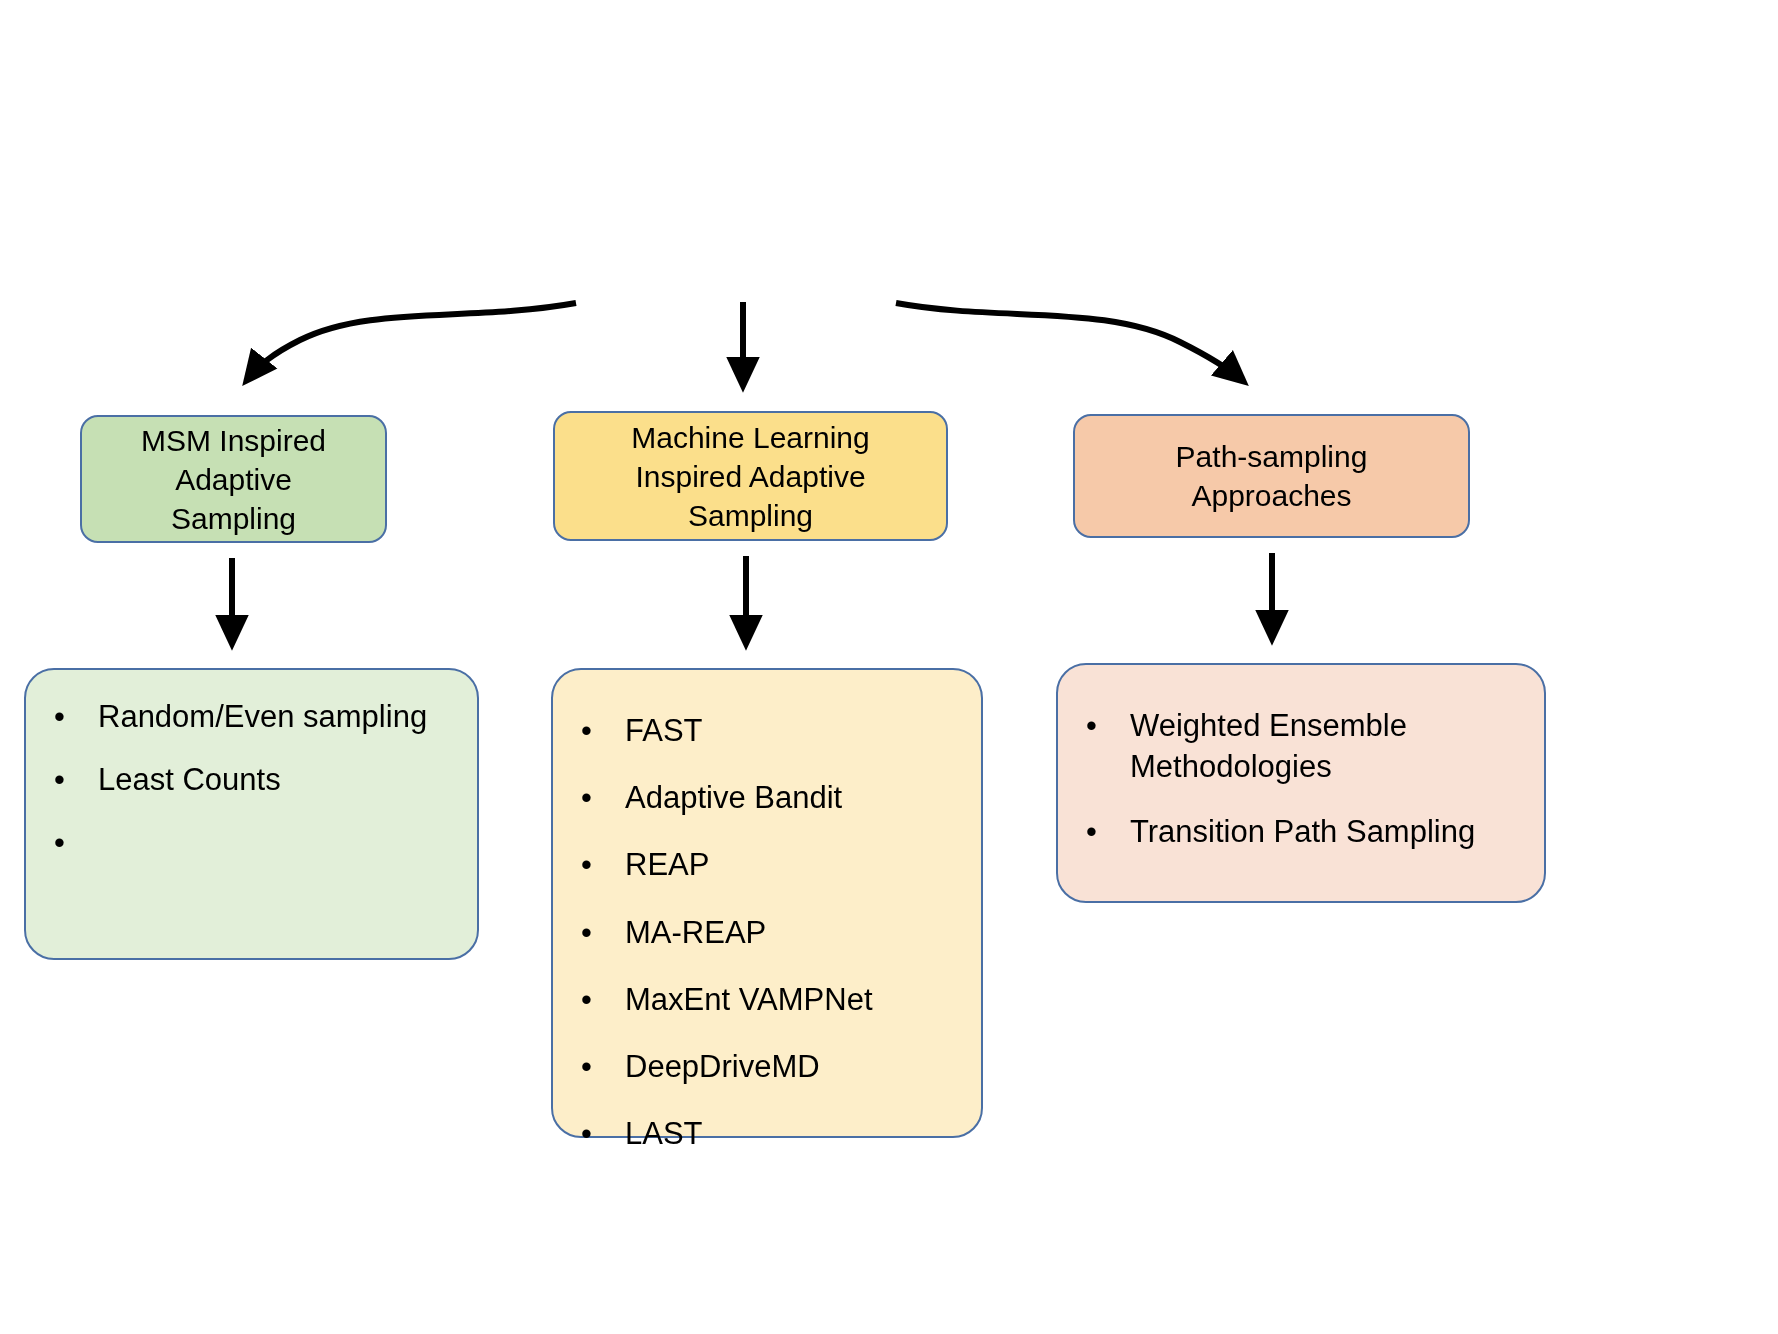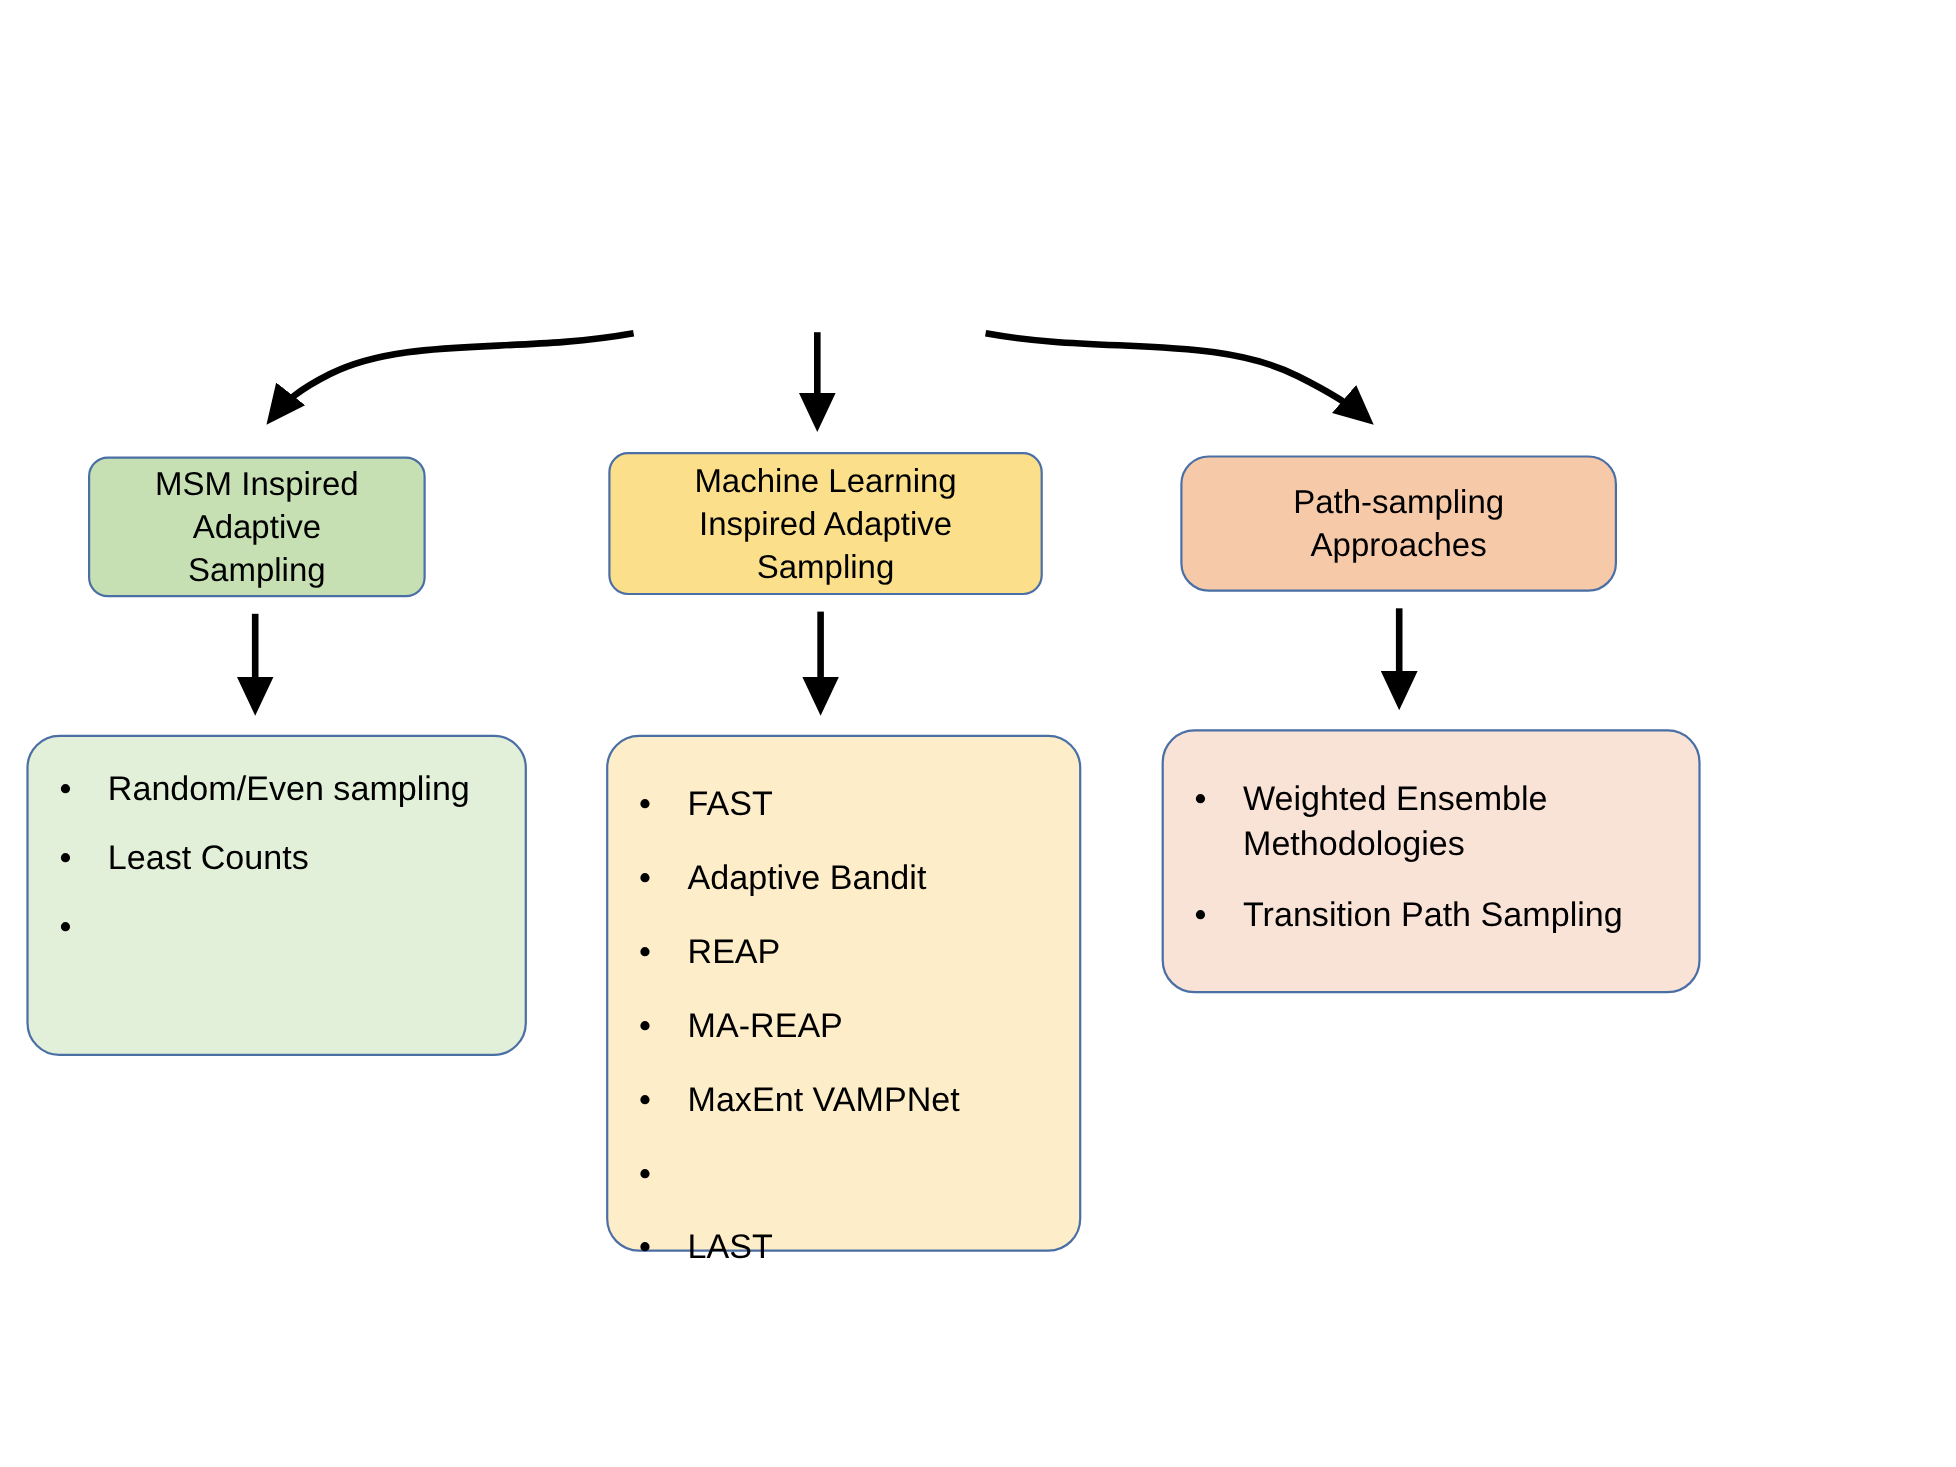--- a/index.html
+++ b/index.html
@@ -70,21 +70,20 @@
     background: #fbdf8b;
     font-size: 30px;
   }
   #node-cat-path {
     left: 1073px;
     top: 414px;
     width: 397px;
     height: 124px;
     background: #f6c9a9;
     font-size: 30px;
-    border-radius: 26px;
   }
 
   
   .list-node {
     position: absolute;
     box-sizing: border-box;
     border: 2px solid #4a6fa5;
     border-radius: 30px;
     color: #000000;
     padding: 26px 22px 26px 28px;
@@ -219,20 +218,21 @@
       <li>
         <span class="bullet">•</span>
         <span class="item-text">MA-REAP</span>
       </li>
       <li>
         <span class="bullet">•</span>
         <span class="item-text">MaxEnt VAMPNet</span>
       </li>
       <li>
         <span class="bullet">•</span>
+        <span class="item-text">DeepDriveMD</span>
       </li>
       <li>
         <span class="bullet">•</span>
         <span class="item-text">LAST</span>
       </li>
     </ul>
   </div>
 
   <div class="list-node" id="node-list-path">
     <ul>

